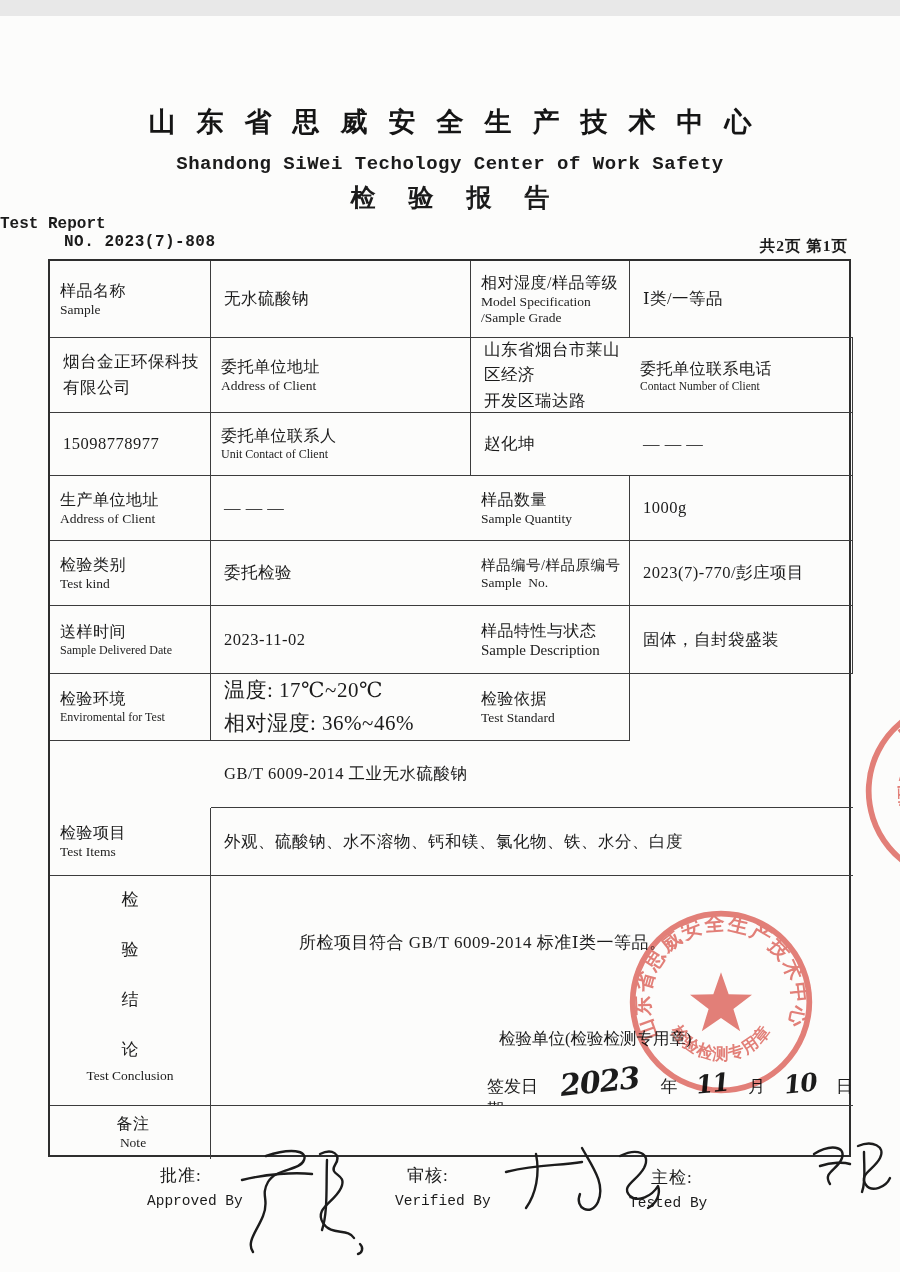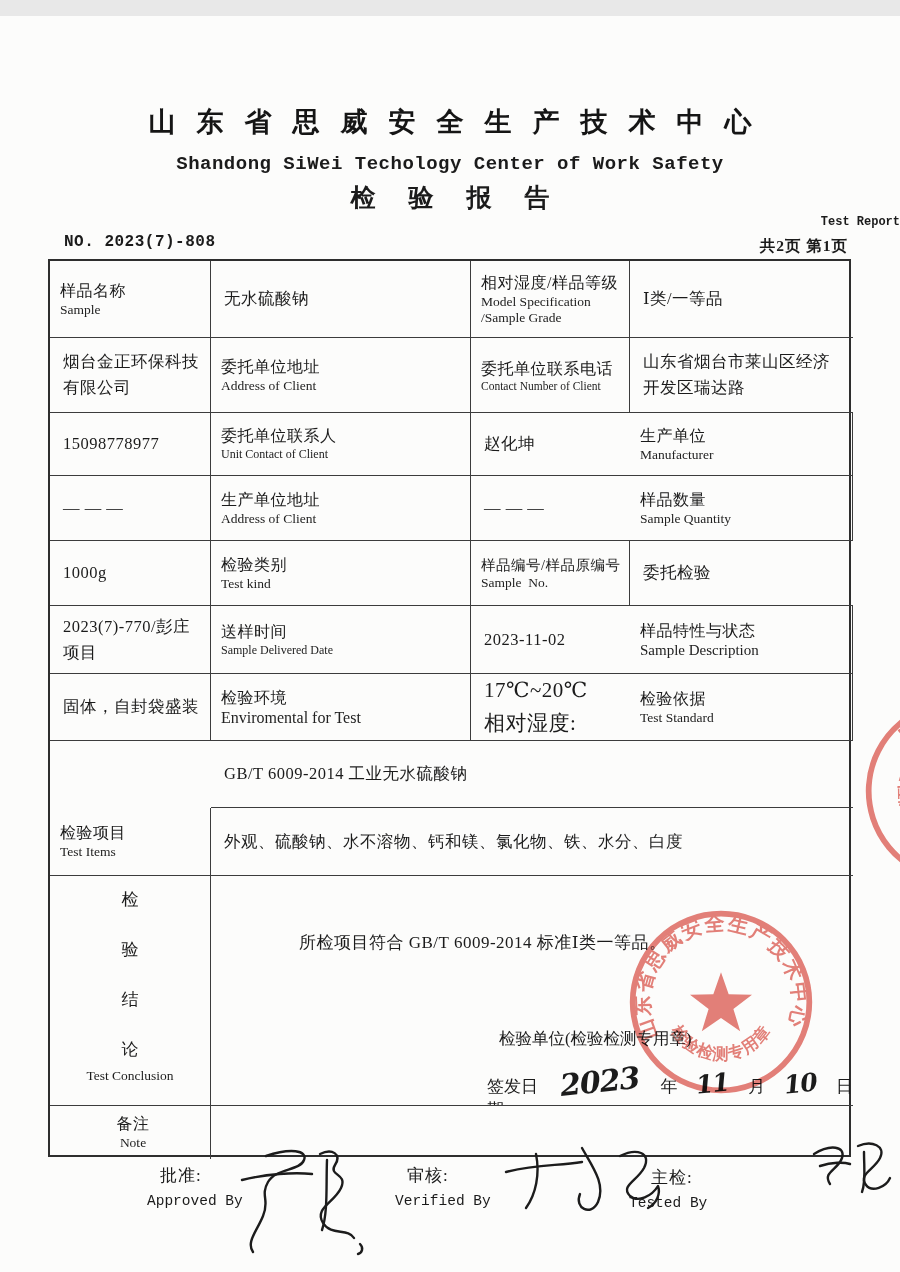--- a/index.html
+++ b/index.html
@@ -18,23 +18,23 @@
   .title-en {
     position:absolute; top:137px; left:0; width:100%; text-align:center;
     font-family:"Liberation Mono","DejaVu Sans Mono",monospace;
     font-size:19px; font-weight:bold; letter-spacing:0.5px;
   }
   .report-cn {
     position:absolute; top:165px; left:0; width:100%; text-align:center;
     font-size:25px; font-weight:bold; letter-spacing:33px; padding-left:33px;
   }
   .report-en {
-    position:absolute; top:199px; left:0; width:100%; text-align:right;
+    position:absolute; top:199px; left:0; width:100%; text-align:left;
     font-family:"Liberation Mono","DejaVu Sans Mono",monospace;
-    font-size:12px; font-weight:bold;
+    font-size:16px; font-weight:bold;
   }
   .doc-no {
     position:absolute; top:217px; left:64px;
     font-family:"Liberation Mono","DejaVu Sans Mono",monospace;
     font-size:16px; font-weight:bold; letter-spacing:0.5px;
   }
   .page-info {
     position:absolute; top:220px; right:52px;
     font-size:15.5px; font-weight:bold; letter-spacing:1px;
   }
@@ -113,75 +113,71 @@
       <span class="en pre">Model  Specification
 /Sample Grade</span>
     </div>
     <div class="cell val last-col">Ⅰ类/一等品</div>
 
     <div class="cell val">烟台金正环保科技有限公司</div>
     <div class="cell lbl">
       <span class="cn">委托单位地址</span>
       <span class="en">Address of Client</span>
     </div>
+    <div class="cell val last-col">山东省烟台市莱山区经济
+开发区瑞达路</div>
+
     <div class="cell lbl">
       <span class="cn">委托单位联系电话</span>
       <span class="en" style="font-size:11.5px">Contact Number of Client</span>
     </div>
-
-    <div class="cell val last-col">山东省烟台市莱山区经济
-开发区瑞达路</div>
     <div class="cell val">15098778977</div>
     <div class="cell lbl">
       <span class="cn">委托单位联系人</span>
       <span class="en" style="font-size:12px">Unit Contact of Client</span>
     </div>
     <div class="cell val last-col">赵化坤</div>
 
-    <div class="cell lbl">
-      <span class="cn">生产单位</span>
-      <span class="en">Manufacturer</span>
-    </div>
     <div class="cell val">— — —</div>
     <div class="cell lbl">
       <span class="cn">生产单位地址</span>
       <span class="en">Address of Client</span>
     </div>
     <div class="cell val last-col">— — —</div>
 
     <div class="cell lbl">
       <span class="cn">样品数量</span>
       <span class="en">Sample Quantity</span>
     </div>
     <div class="cell val">1000g</div>
     <div class="cell lbl">
       <span class="cn">检验类别</span>
       <span class="en">Test kind</span>
     </div>
+    <div class="cell val last-col">委托检验</div>
+
     <div class="cell lbl">
       <span class="cn" style="font-size:14.5px">样品编号/样品原编号</span>
       <span class="en" style="white-space:pre-wrap">Sample  No.</span>
     </div>
-
-    <div class="cell val last-col">委托检验</div>
     <div class="cell val">2023(7)-770/彭庄项目</div>
     <div class="cell lbl">
       <span class="cn">送样时间</span>
       <span class="en" style="font-size:12px">Sample Delivered Date</span>
     </div>
     <div class="cell val last-col">2023-11-02</div>
 
     <div class="cell lbl">
       <span class="cn">样品特性与状态</span>
       <span class="en" style="font-size:15px">Sample Description</span>
     </div>
     <div class="cell val">固体，自封袋盛装</div>
     <div class="cell lbl">
       <span class="cn">检验环境</span>
-      <span class="en" style="font-size:16px">Enviromental for Test</span>
+      <span class="en" style="font-size:12px">Enviromental for Test</span>
     </div>
     <div class="cell val last-col" style="font-size:21px">温度: 17℃~20℃
 相对湿度: 36%~46%</div>
 
     <div class="cell lbl">
       <span class="cn">检验依据</span>
       <span class="en">Test Standard</span>
     </div>
     <div class="cell val span3">GB/T 6009-2014 工业无水硫酸钠</div>
 

